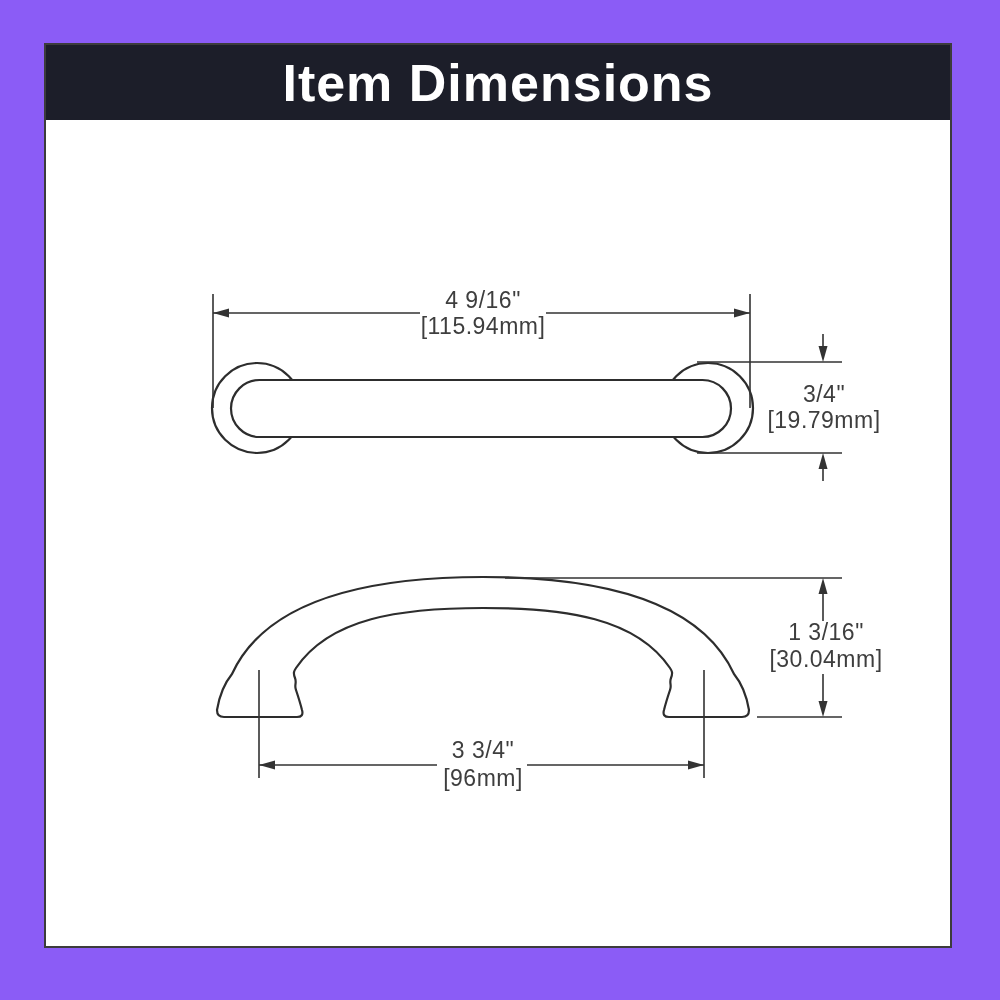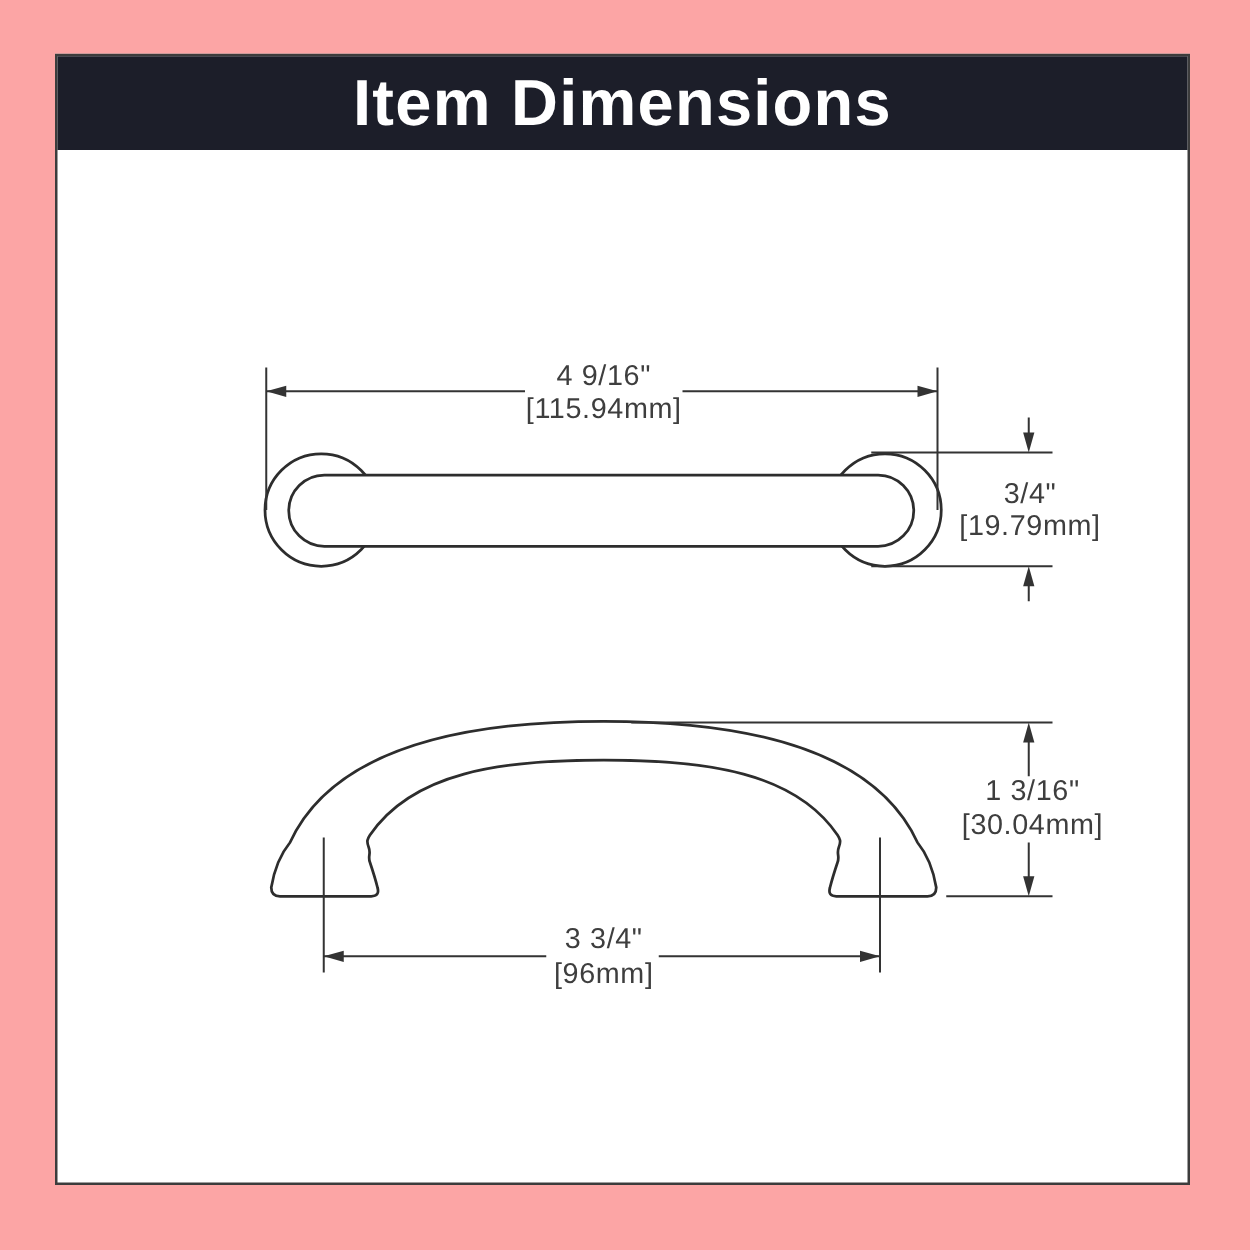--- a/index.html
+++ b/index.html
@@ -7,21 +7,21 @@
     padding: 0;
     width: 1000px;
     height: 1000px;
     background: #ffffff;
     font-family: "Liberation Sans", sans-serif;
   }
   .page {
     position: relative;
     width: 1000px;
     height: 1000px;
-    background: #fca5a5;
+    background: #8b5cf6;
     overflow: hidden;
   }
   .frame {
     position: absolute;
     left: 44px;
     top: 43px;
     width: 908px;
     height: 905px;
     border: 2px solid #3c3c3c;
     box-sizing: border-box;

